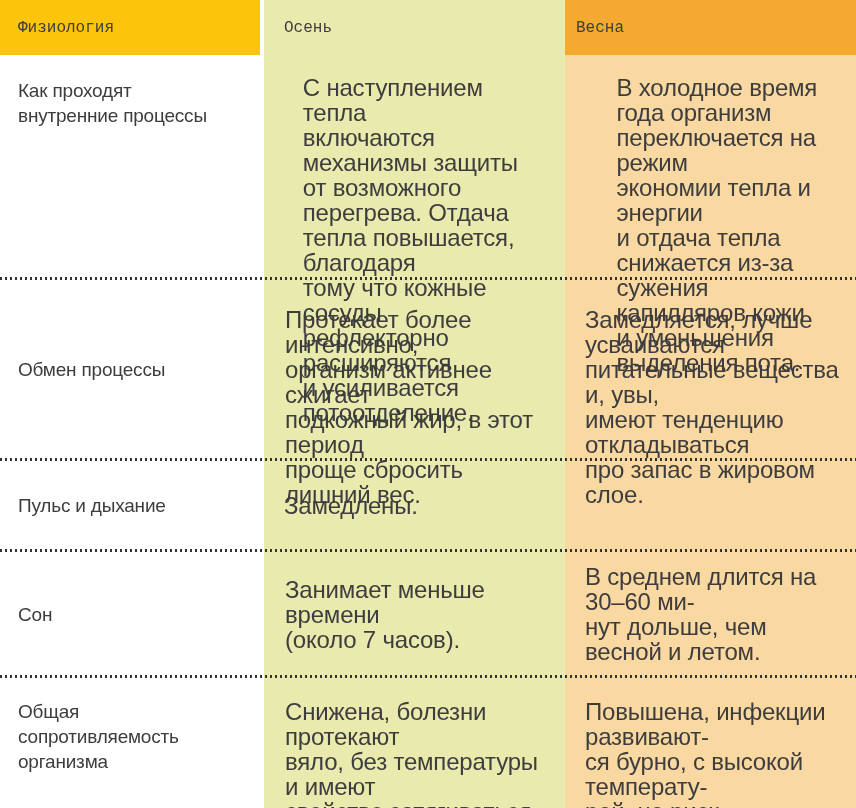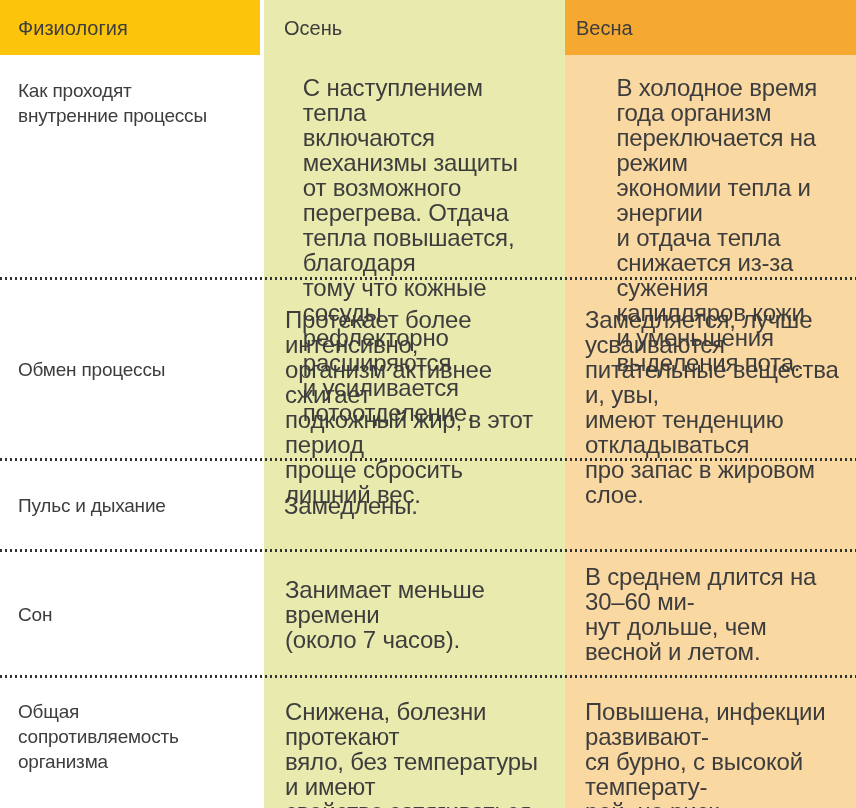--- a/index.html
+++ b/index.html
@@ -38,22 +38,23 @@
   
   .rows { position: absolute; top: 0; left: 0; width: 856px; height: 808px; display: flex; flex-direction: column; }
   .row { display: flex; flex-shrink: 0; }
   .cell { box-sizing: border-box; white-space: pre-line; }
   .c1 { width: 264px; padding-left: 18px; padding-right: 14px; }
   .c2 { width: 301px; padding-left: 21px; padding-right: 14px; }
   .c3 { width: 291px; padding-left: 20px; padding-right: 12px; }
 
   .row-head { height: 55px; align-items: center; }
   .row-head .cell {
-    font-size: 20px;
+    font-size: 16px;
     line-height: 22px;
+    font-family: Liberation Mono, monospace;
   }
 
   .body-text { font-size: 24px; line-height: 25px; letter-spacing: -0.2px; }
   .label-text { font-size: 19px; line-height: 25px; letter-spacing: -0.2px; }
 
   .row-1 { height: 224px; gap: 46px; }
   .row-1 .c1 { padding-top: 23px; }
   .row-1 .c2, .row-1 .c3 { padding-top: 20px; }
 
   .row-2 { height: 181px; }

